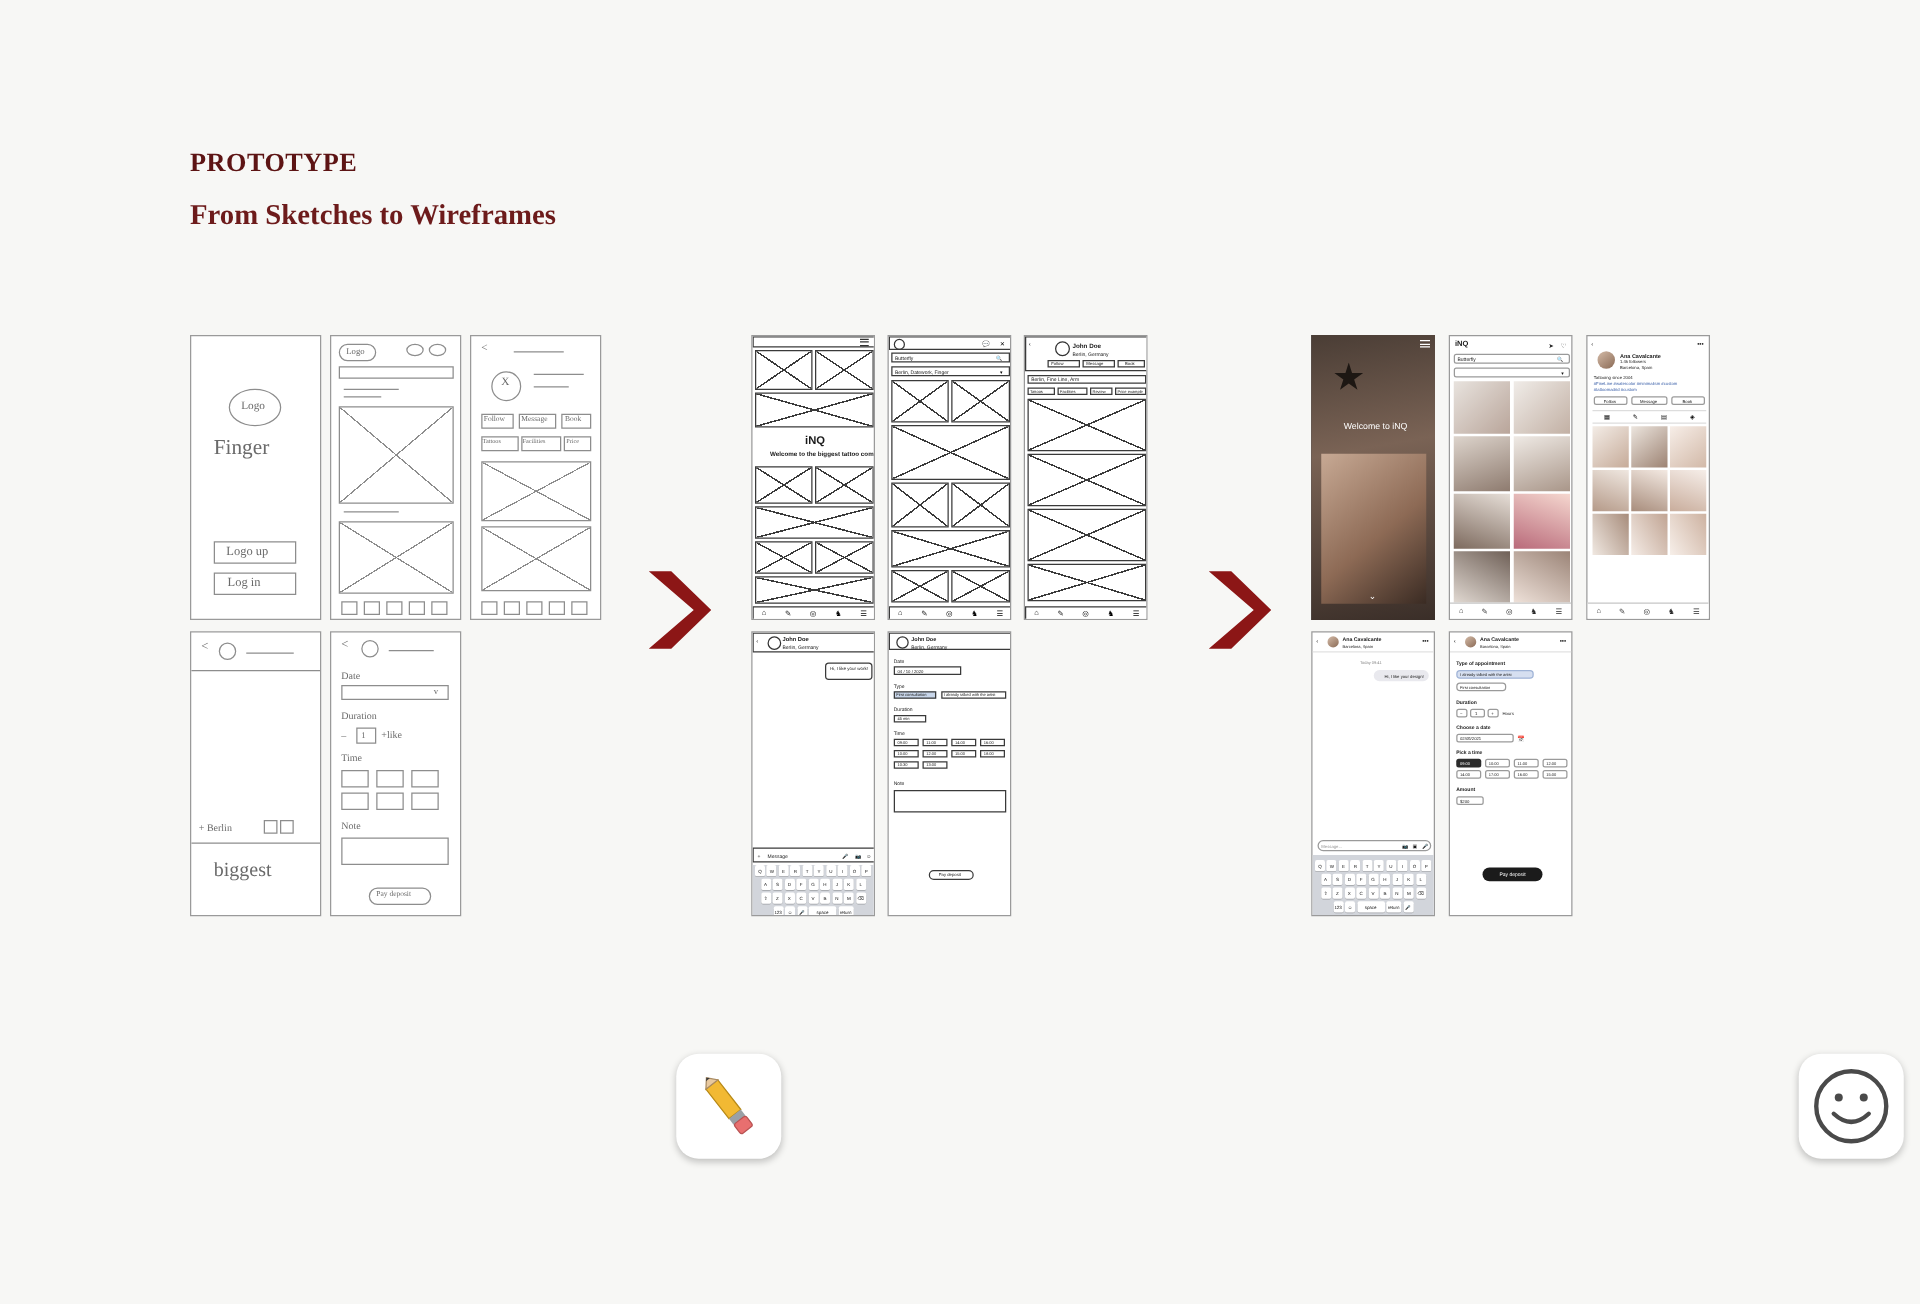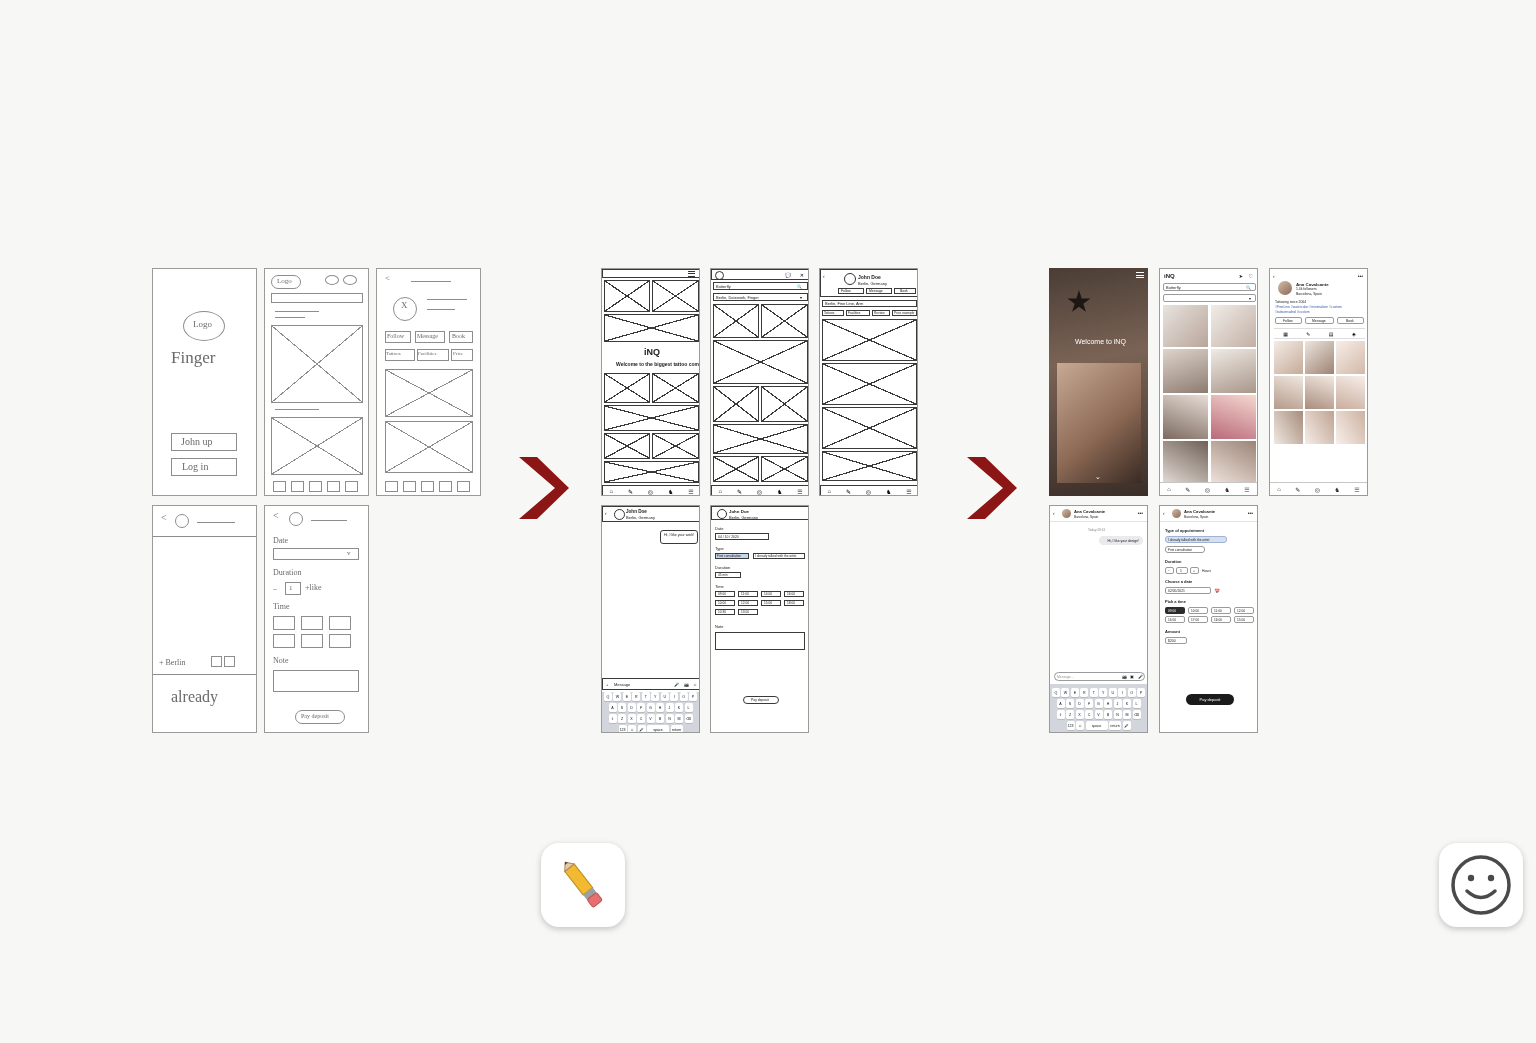--- a/index.html
+++ b/index.html
@@ -202,31 +202,33 @@
     color: #111;
     box-shadow: 0 0.5px 0 rgba(0,0,0,0.25);
   }
   .kbd-key.wide { width: 22px; }
   .kbd-key.mid { width: 12px; }
 </style>
 </head>
 <body>
 
 <div class="header">
+  <div class="kicker">PROTOTYPE</div>
+  <div class="subtitle">From Sketches to Wireframes</div>
 </div>
 
 <div class="stage" id="stage-1">
   <div class="phone-grid">
 
     <div class="phone sketch" style="left:0; top:0; width:105px; height:228px;">
       <div class="sk-box" style="left:30px; top:42px; width:42px; height:30px; border-radius:50%;"></div>
       <div class="sk-txt" style="left:40px; top:50px; font-size:9px;">Logo</div>
       <div class="sk-txt" style="left:18px; top:79px; font-size:17px;">Finger</div>
       <div class="sk-box" style="left:18px; top:164px; width:66px; height:18px;"></div>
-      <div class="sk-txt" style="left:28px; top:167px; font-size:10px;">John up</div>
+      <div class="sk-txt" style="left:28px; top:167px; font-size:10px;">Logo up</div>
       <div class="sk-box" style="left:18px; top:189px; width:66px; height:18px;"></div>
       <div class="sk-txt" style="left:29px; top:192px; font-size:10px;">Log in</div>
     </div>
 
     <div class="phone sketch" style="left:112px; top:0; width:105px; height:228px;">
       <div class="sk-box" style="left:6px; top:6px; width:30px; height:14px; border-radius:7px;"></div>
       <div class="sk-txt" style="left:12px; top:8px; font-size:7px;">Logo</div>
       <div class="sk-box" style="left:60px; top:6px; width:14px; height:10px; border-radius:50%;"></div>
       <div class="sk-box" style="left:78px; top:6px; width:14px; height:10px; border-radius:50%;"></div>
       <div class="sk-box" style="left:6px; top:24px; width:92px; height:10px;"></div>
@@ -272,21 +274,21 @@
 
     <div class="phone sketch" style="left:0; top:237px; width:105px; height:228px;">
       <div class="sk-txt" style="left:8px; top:6px; font-size:10px;">&lt;</div>
       <div class="sk-box" style="left:22px; top:8px; width:14px; height:14px; border-radius:50%;"></div>
       <div class="sk-line" style="left:44px; top:16px; width:38px;"></div>
       <div class="sk-line" style="left:0px; top:30px; width:105px;"></div>
       <div class="sk-txt" style="left:6px; top:152px; font-size:8px;">+ Berlin</div>
       <div class="sk-box" style="left:58px; top:150px; width:11px; height:11px;"></div>
       <div class="sk-box" style="left:71px; top:150px; width:11px; height:11px;"></div>
       <div class="sk-line" style="left:0; top:168px; width:105px;"></div>
-      <div class="sk-txt" style="left:18px; top:182px; font-size:16px;">already</div>
+      <div class="sk-txt" style="left:18px; top:182px; font-size:16px;">biggest</div>
     </div>
 
     <div class="phone sketch" style="left:112px; top:237px; width:105px; height:228px;">
       <div class="sk-txt" style="left:8px; top:4px; font-size:10px;">&lt;</div>
       <div class="sk-box" style="left:24px; top:6px; width:14px; height:14px; border-radius:50%;"></div>
       <div class="sk-line" style="left:46px; top:14px; width:36px;"></div>
       <div class="sk-txt" style="left:8px; top:30px; font-size:8px;">Date</div>
       <div class="sk-box" style="left:8px; top:42px; width:86px; height:12px;"></div>
       <div class="sk-txt" style="left:82px; top:43px; font-size:7px;">v</div>
       <div class="sk-txt" style="left:8px; top:62px; font-size:8px;">Duration</div>

